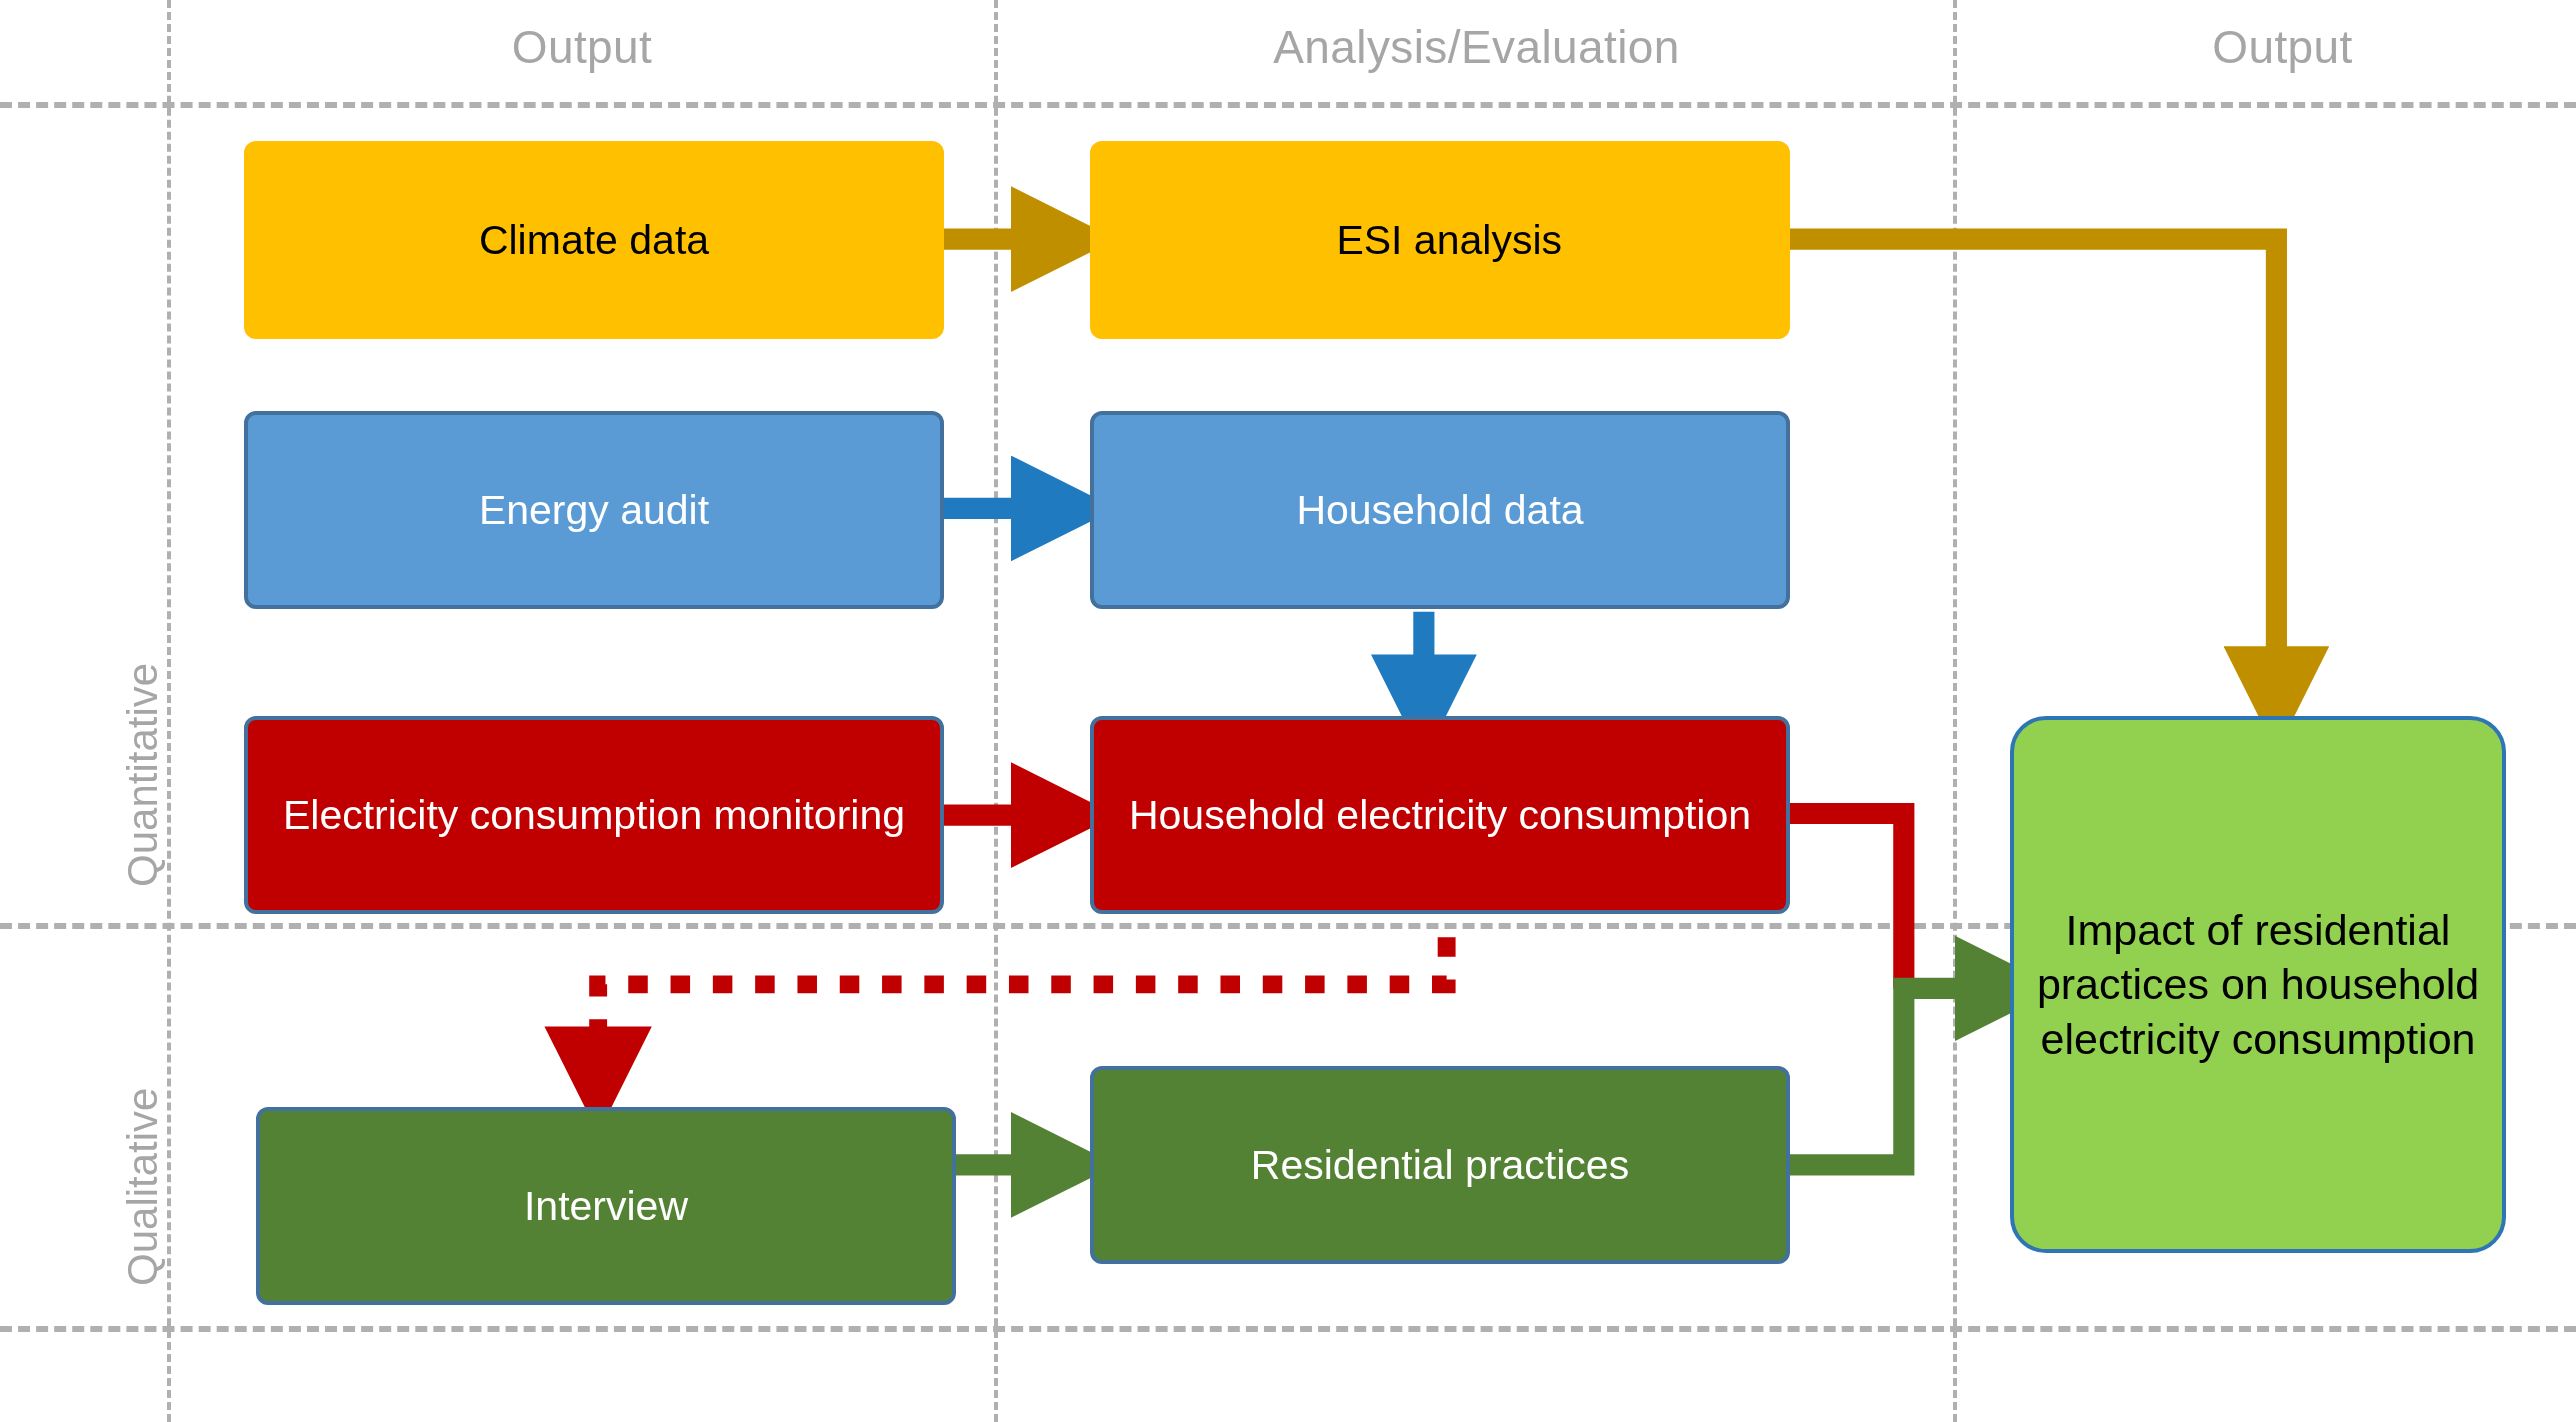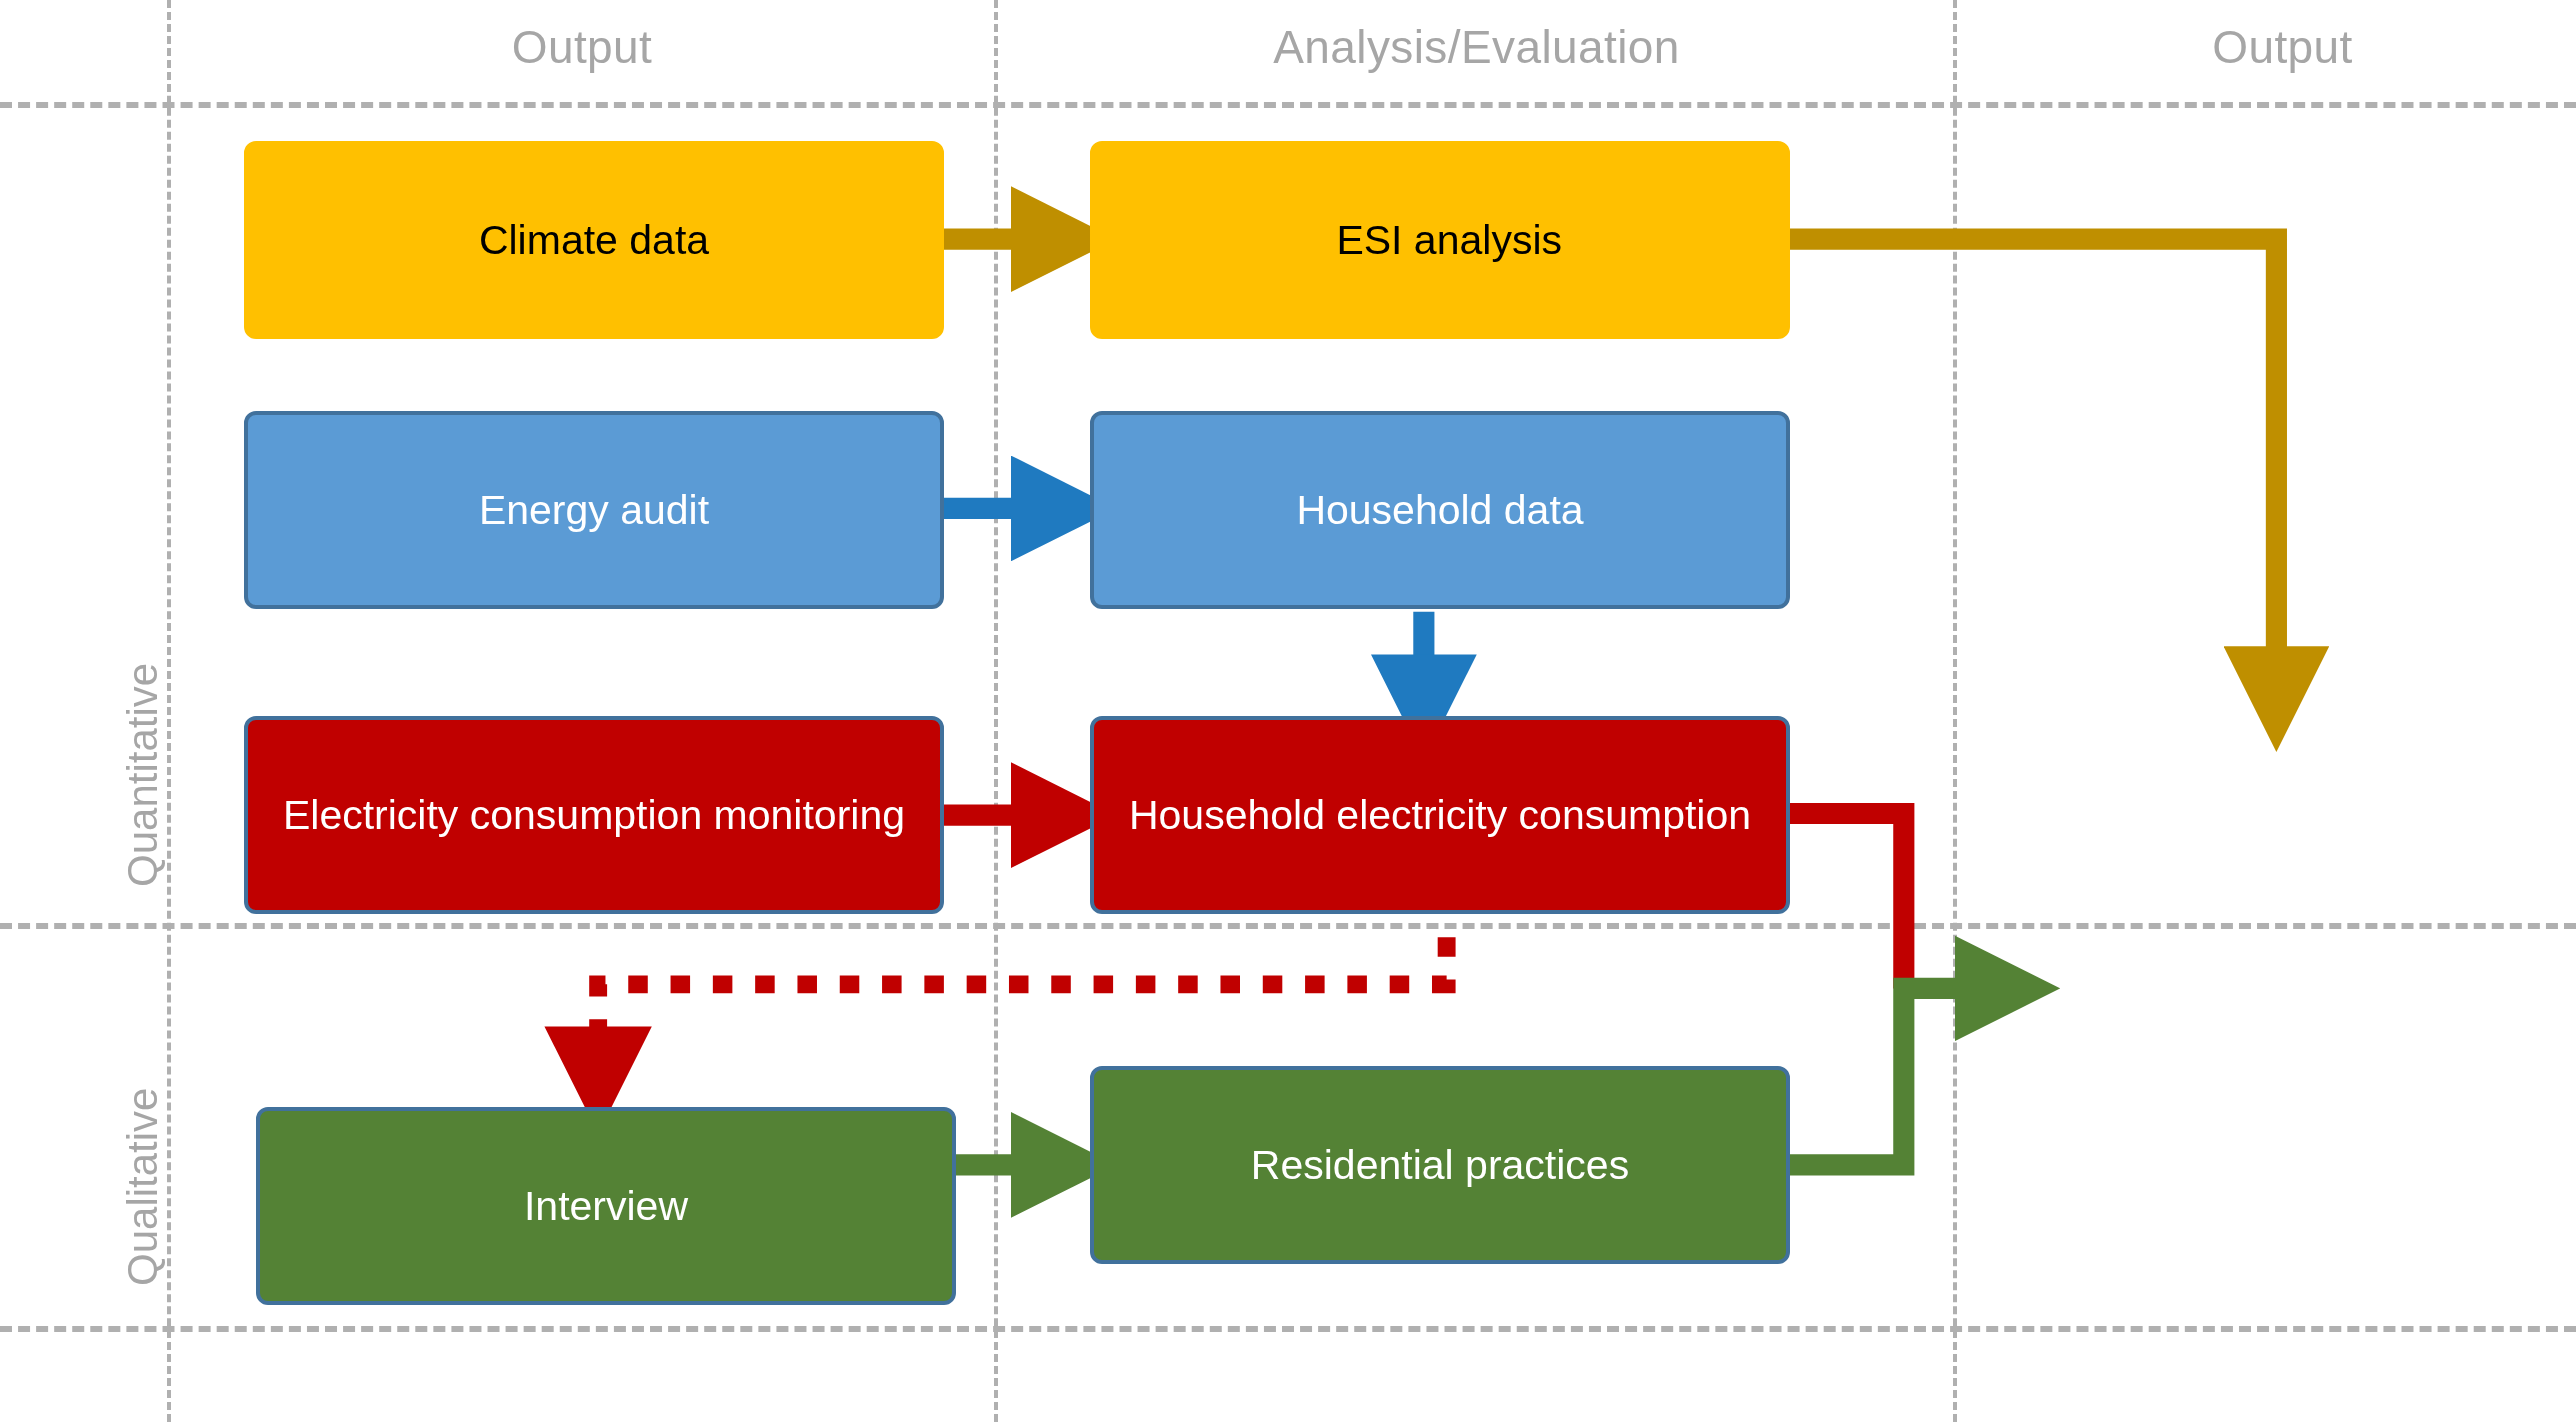--- a/index.html
+++ b/index.html
@@ -178,15 +178,16 @@
   <div class="box blue" style="left:1090px; top:411px; width:700px; height:198px;">Household data</div>
 
   <div class="box red" style="left:244px; top:716px; width:700px; height:198px;">Electricity consumption monitoring</div>
 
   <div class="box red" style="left:1090px; top:716px; width:700px; height:198px;">Household electricity consumption</div>
 
   <div class="box green" style="left:256px; top:1066px; width:700px; height:198px;margin-top:41px;">Interview</div>
 
   <div class="box green" style="left:1090px; top:1066px; width:700px; height:198px;">Residential practices</div>
 
+  <div class="box output" style="left:2010px; top:716px; width:496px; height:537px;">Impact of residential practices on household electricity consumption</div>
 
 </div>
 
 
 </body></html>

